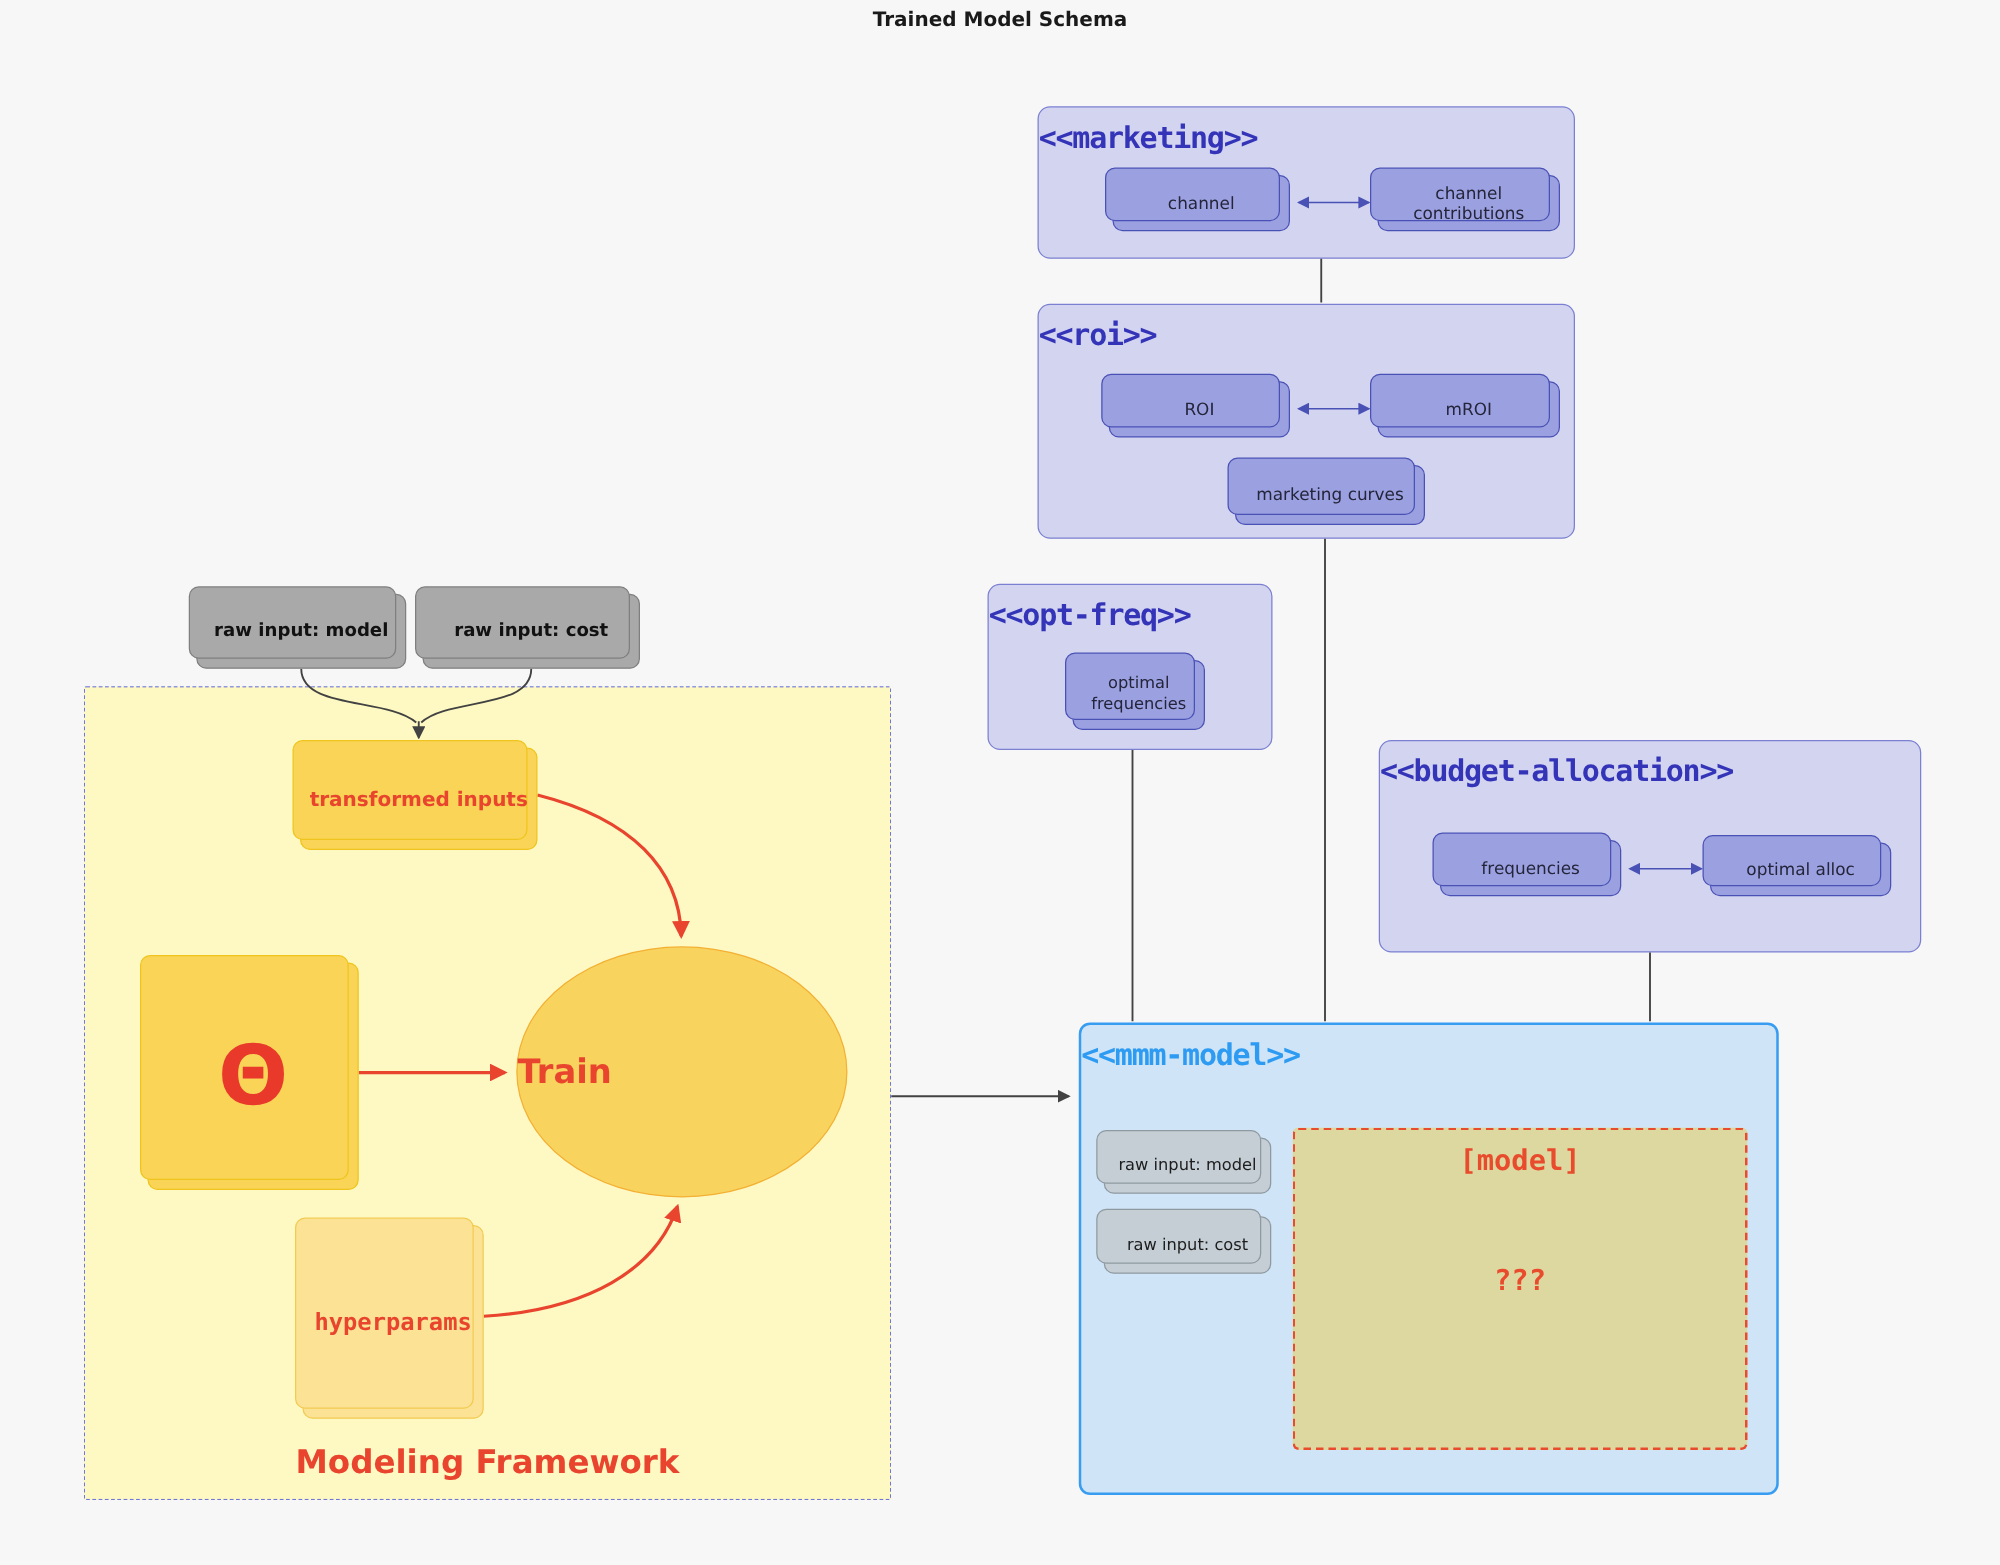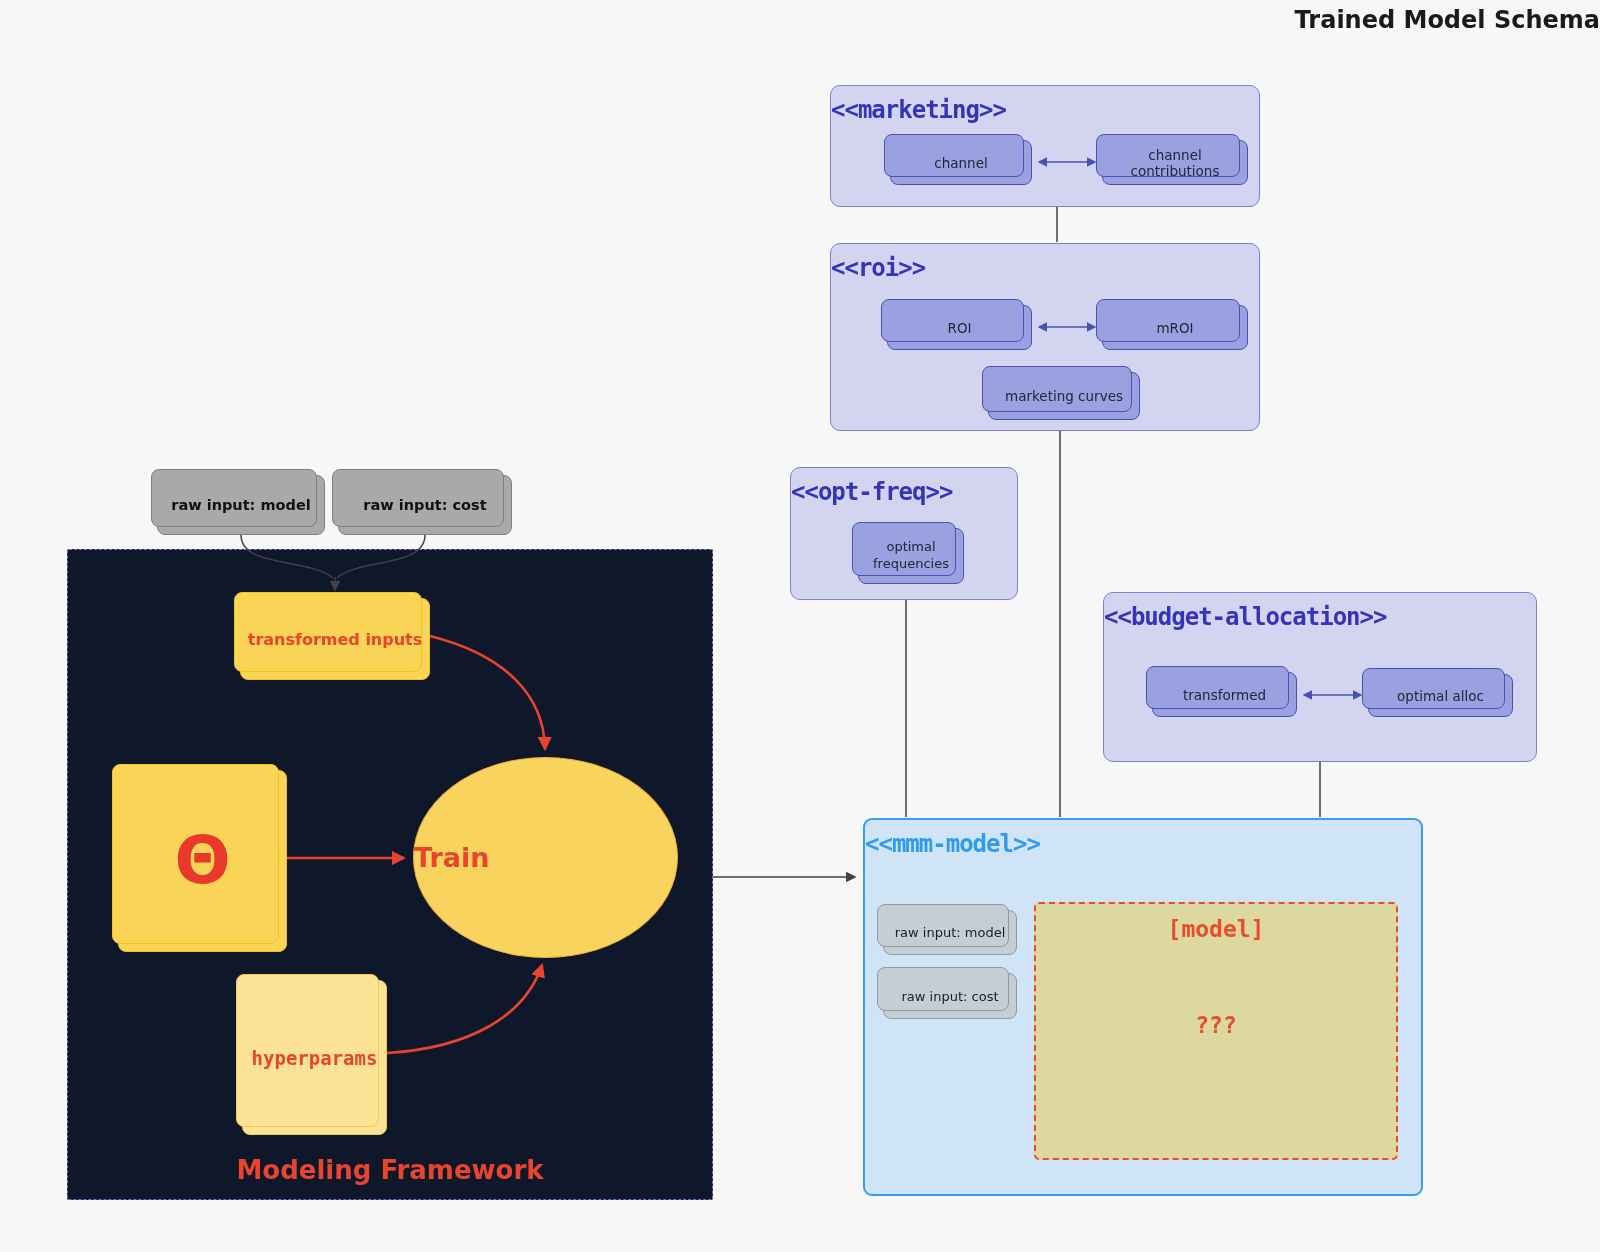--- a/index.html
+++ b/index.html
@@ -3,21 +3,21 @@
 <meta charset="utf-8">
 <style>
   html,body{margin:0;padding:0;background:#f7f7f8;}
   #canvas{position:relative;width:1600px;height:1252px;background:#f7f7f8;overflow:hidden;
           font-family:"DejaVu Sans","Liberation Sans",sans-serif;}
 
   
   .container{position:absolute;box-sizing:border-box;border-radius:10px;z-index:1;}
   .c-purple{background:#d2d4f0;border:1.4px solid #7b80d1;}
   .c-blue{background:#cfe5f7;border:2px solid #389cf0;border-radius:9px;}
-  .c-cream{background:#0f172a;border:1.6px dashed #6f77dd;border-radius:2px;}
+  .c-cream{background:#fef9c3;border:1.6px dashed #6f77dd;border-radius:2px;}
   .c-title{position:absolute;left:0;right:0;top:10px;text-align:left;
            font-family:"DejaVu Sans Mono","Liberation Mono",monospace;
            font-weight:bold;font-size:24px;letter-spacing:-1px;}
   .t-purple{color:#3434b8;}
   .t-blue{color:#2e9bf3;}
   .fw-label{position:absolute;left:0;right:0;bottom:14px;text-align:center;
             font-weight:bold;font-size:26px;color:#e8442e;}
 
   
   .node{position:absolute;box-sizing:border-box;display:flex;align-items:center;justify-content:center;
@@ -41,22 +41,22 @@
   
   .model-box{position:absolute;box-sizing:border-box;z-index:3;border-radius:5px;
              background:#ddd8a0;border:2.5px dashed #e94c2d;}
   .model-title{position:absolute;left:0;right:0;top:12px;text-align:center;color:#e94c2d;
                font-family:"DejaVu Sans Mono","Liberation Mono",monospace;font-weight:bold;font-size:23px;}
   .model-body{position:absolute;left:0;right:0;top:108px;text-align:center;color:#e94c2d;
               font-family:"DejaVu Sans Mono","Liberation Mono",monospace;font-weight:bold;font-size:23px;}
 
   
   #edges{position:absolute;left:0;top:0;z-index:2;pointer-events:none;}
-  .page-title{position:absolute;left:0;top:6px;width:1600px;text-align:right;
-              font-weight:bold;font-size:24px;color:#1a1a1a;z-index:4;}
+  .page-title{position:absolute;left:0;top:6px;width:1600px;text-align:center;
+              font-weight:bold;font-size:16px;color:#1a1a1a;z-index:4;}
 </style>
 </head>
 <body>
 
 <div id="canvas">
 
   <div class="page-title">Trained Model Schema</div>
 
   <div class="container c-purple" style="left:830px;top:85px;width:430px;height:122px;">
     <div class="c-title t-purple">&lt;&lt;marketing&gt;&gt;</div>
@@ -129,21 +129,21 @@
   </div>
   <div class="node n-purple stacked" style="left:988px;top:372px;width:152px;height:48px;">
     <span>marketing curves</span>
   </div>
 
   <div class="node n-purple stacked" style="left:858px;top:528px;width:106px;height:56px;font-size:13px;line-height:1.3;">
     <span>optimal frequencies</span>
   </div>
 
   <div class="node n-purple stacked" style="left:1152px;top:672px;width:145px;height:45px;">
-    <span>transformed</span>
+    <span>frequencies</span>
   </div>
   <div class="node n-purple stacked" style="left:1368px;top:674px;width:145px;height:43px;justify-content:center;">
     <span>optimal alloc</span>
   </div>
 
   <div class="node n-graylight stacked" style="left:883px;top:910px;width:134px;height:45px;">
     <span>raw input: model</span>
   </div>
   <div class="node n-graylight stacked" style="left:883px;top:973px;width:134px;height:46px;">
     <span>raw input: cost</span>

